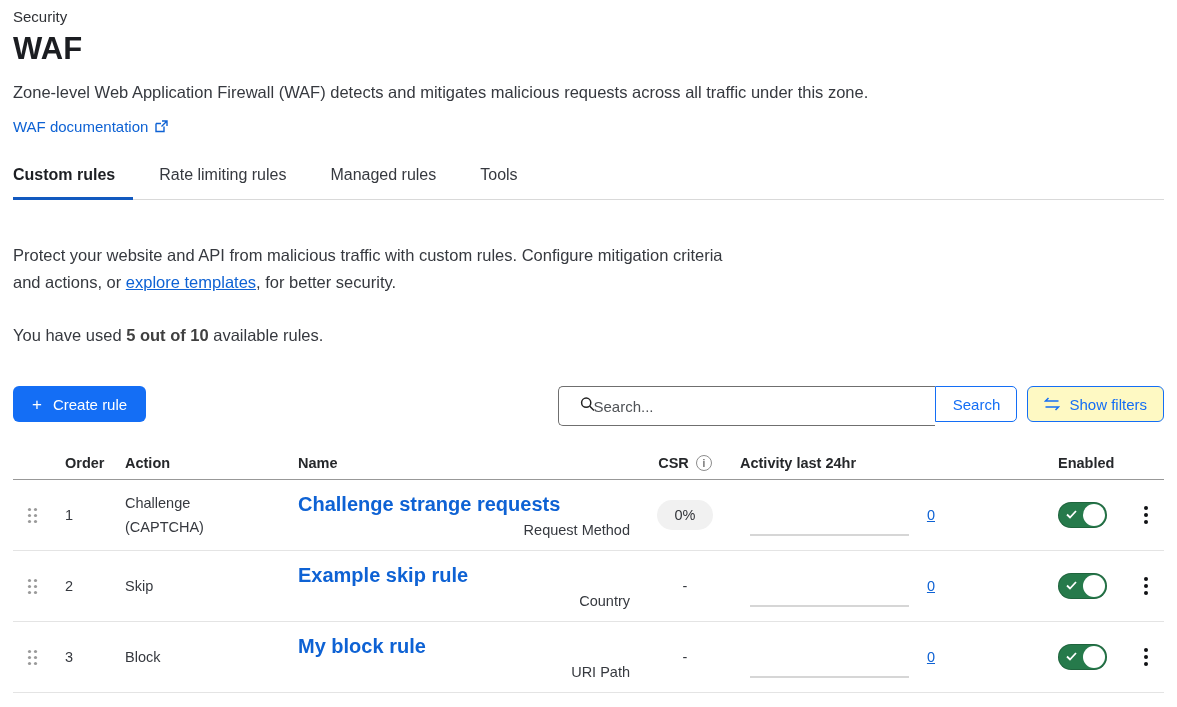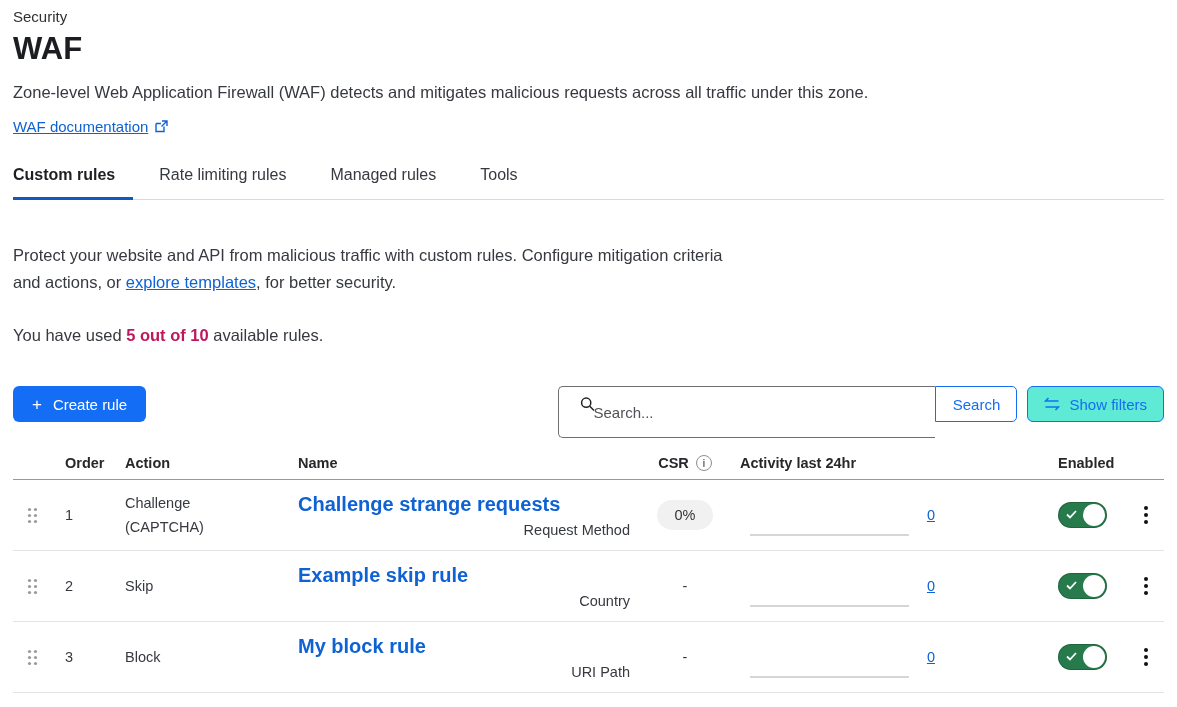--- a/index.html
+++ b/index.html
@@ -9,43 +9,43 @@
     --toggle-green:#267a4b;
     --badge-bg:#f1f1f1;
   }
   *{box-sizing:border-box;}
   body{margin:0;background:#fff;color:#36393f;font-family:"Liberation Sans",sans-serif;}
   .page{width:1177px;padding:8px 13px 0 13px;}
 
   .breadcrumb{font-size:15px;color:#2f3135;margin:0 0 6px 0;}
   .title{font-size:31px;font-weight:700;color:#1b1d21;margin:2px 0 16px 0;letter-spacing:.2px;}
   .description{font-size:16.5px;color:#36393f;margin:0 0 16px 0;}
-  .doc-link{display:inline-flex;align-items:center;gap:7px;font-size:15px;color:var(--link-blue);text-decoration:underline;cursor:pointer;}
+  .doc-link{display:inline-flex;align-items:center;gap:7px;font-size:15px;color:var(--link-blue);cursor:pointer;}
   .doc-link svg{flex:0 0 auto;}
 
   .tabs{display:flex;margin-top:30px;border-bottom:1px solid #d9d9d9;text-align:right;}
   .tab{font-size:16px;color:#36393f;padding:0 18px 13px 0;margin-right:26px;border-bottom:3px solid transparent;margin-bottom:-1px;cursor:pointer;}
   .tab.active{font-weight:700;color:#1d1f23;border-bottom-color:var(--tab-underline);}
 
   .intro{font-size:16.5px;line-height:27px;max-width:728px;margin:42px 0 0 0;}
   .inline-link{color:var(--link-blue);text-decoration:underline;cursor:pointer;}
   .usage{font-size:16.5px;margin:30px 0 0 0;}
-  .usage b{color:#be185d;}
+  .usage b{color:#404040;}
 
   .toolbar{margin-top:41px;display:flex;justify-content:space-between;align-items:center;}
   .create-btn{display:flex;align-items:center;gap:11px;height:36px;padding:0 19px;background:var(--accent-blue);color:#fff;border:none;border-radius:6px;font-size:15px;font-family:inherit;cursor:pointer;}
   .create-btn .plus{font-size:17px;font-weight:400;line-height:1;}
   .toolbar-right{display:flex;align-items:center;gap:10px;}
   .search-group{display:flex;width:459px;height:36px;}
   .search-wrap{position:relative;flex:1;}
   .search-wrap svg{position:absolute;left:11px;top:50%;transform:translateY(-50%);}
-  .search-input{width:100%;height:52px;border:1px solid #6f6f6f;border-right:none;border-radius:5px 0 0 5px;padding:0 10px 0 34px;font-size:15px;font-family:inherit;color:#36393f;outline:none;}
+  .search-input{width:100%;height:40px;border:1px solid #6f6f6f;border-right:none;border-radius:5px 0 0 5px;padding:0 10px 0 34px;font-size:15px;font-family:inherit;color:#36393f;outline:none;}
   .search-input::placeholder{color:#4f5256;}
   .search-btn{width:82px;height:36px;background:#fff;border:1px solid var(--accent-blue);color:var(--accent-blue);border-radius:0 5px 5px 0;font-size:15px;font-family:inherit;cursor:pointer;}
-  .filters-btn{display:flex;align-items:center;gap:9px;height:36px;padding:0 16px;background:#5eead4;border:1px solid var(--accent-blue);color:var(--accent-blue);border-radius:6px;font-size:15px;font-family:inherit;cursor:pointer;}
+  .filters-btn{display:flex;align-items:center;gap:9px;height:36px;padding:0 16px;background:#fef9c3;border:1px solid var(--accent-blue);color:var(--accent-blue);border-radius:6px;font-size:15px;font-family:inherit;cursor:pointer;}
 
   .table{margin-top:25px;--cols:39px 58px 175px 345px 110px 195px 1fr 85px 36px;}
   .t-header{display:grid;grid-template-columns:var(--cols);align-items:center;height:33px;border-bottom:1px solid #989898;font-size:14.5px;font-weight:600;color:#26282b;}
   .t-row{display:grid;grid-template-columns:var(--cols);align-items:center;min-height:70px;border-bottom:1px solid #e4e4e4;font-size:14.5px;}
   .c-order{padding-left:13px;}
   .c-action{padding-left:15px;}
   .c-action .action-text{display:block;width:108px;line-height:24px;}
   .c-name{padding-left:13px;}
   .c-csr{text-align:center;}
   .c-csr-h{display:flex;align-items:center;justify-content:center;gap:7px;}

